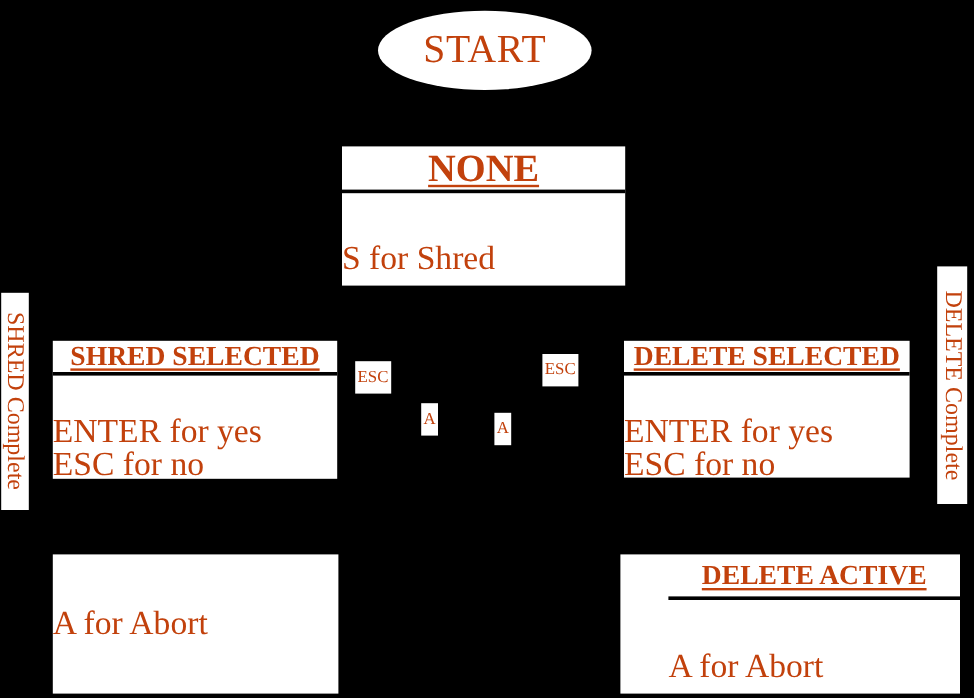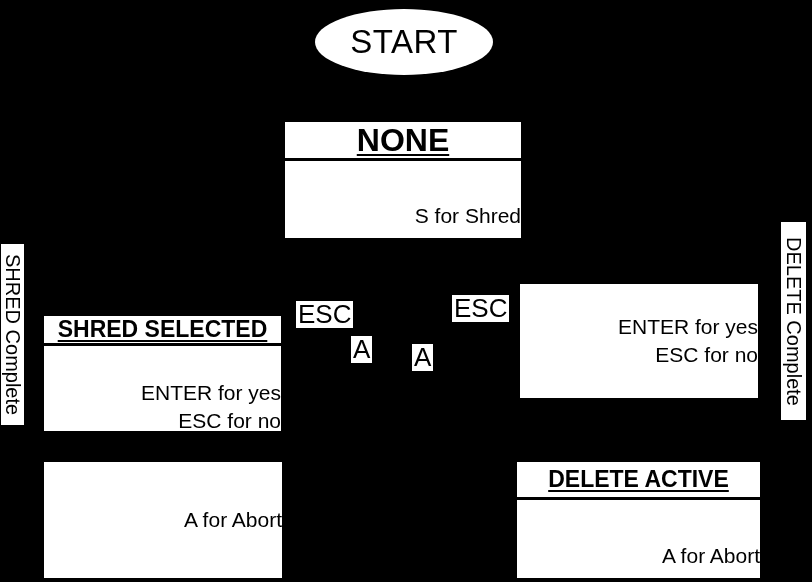--- a/index.html
+++ b/index.html
@@ -5,22 +5,22 @@
   html, body {
     margin: 0;
     padding: 0;
     background: #000000;
   }
   .canvas {
     position: relative;
     width: 812px;
     height: 582px;
     background: #000000;
-    font-family: Liberation Sans, sans-serif;
-    color: #000000;
+    font-family: Liberation Serif, serif;
+    color: #c2410c;
     overflow: hidden;
   }
 
   
   .start-node {
     position: absolute;
     left: 315px;
     top: 9px;
     width: 178px;
     height: 66px;
@@ -49,44 +49,44 @@
     text-decoration: underline;
     text-decoration-thickness: 2px;
     text-underline-offset: 3px;
     border-bottom: 3px solid #000000;
     box-sizing: border-box;
   }
   .state-body {
     flex: 1;
     display: flex;
     flex-direction: column;
-    align-items: flex-end;
+    align-items: flex-start;
     justify-content: center;
-    font-size: 21px;
+    font-size: 28px;
     line-height: 28px;
   }
 
   .state-none          { left: 285px; top: 122px; width: 236px; height: 116px; }
   .state-none .state-title { height: 39px; font-size: 32px; }
 
-  .state-shred-selected  { left: 44px;  top: 284px; width: 237px; height: 115px; margin-top: 32px; }
+  .state-shred-selected  { left: 44px;  top: 284px; width: 237px; height: 115px; }
   .state-delete-selected { left: 520px; top: 284px; width: 238px; height: 114px; }
   .state-shred-selected .state-title,
   .state-delete-selected .state-title { height: 34px; font-size: 23px; }
 
   .state-shred-active  { left: 44px;  top: 462px; width: 238px; height: 116px; }
-  .state-delete-active { left: 517px; top: 462px; width: 243px; height: 116px; }
+  .state-delete-active { left: 517px; top: 462px; width: 243px; height: 116px; padding-left: 40px; }
   .state-shred-active .state-title,
   .state-delete-active .state-title { height: 38px; font-size: 23px; }
 
   
   .edge-label {
     position: absolute;
     background: #ffffff;
-    font-size: 26px;
+    font-size: 14px;
     line-height: 25px;
     padding: 1px 2px;
     white-space: nowrap;
   }
   .edge-esc-left  { left: 296px; top: 301px; }
   .edge-esc-right { left: 452px; top: 295px; }
   .edge-a-left    { left: 351px; top: 336px; }
   .edge-a-right   { left: 412px; top: 344px; }
 
   
@@ -123,20 +123,21 @@
 
   <div class="state state-shred-selected">
     <div class="state-title">SHRED SELECTED</div>
     <div class="state-body">
       <div>ENTER for yes</div>
       <div>ESC for no</div>
     </div>
   </div>
 
   <div class="state state-delete-selected">
+    <div class="state-title">DELETE SELECTED</div>
     <div class="state-body">
       <div>ENTER for yes</div>
       <div>ESC for no</div>
     </div>
   </div>
 
   <div class="state state-shred-active">
     <div class="state-body">
       <div>A for Abort</div>
     </div>

